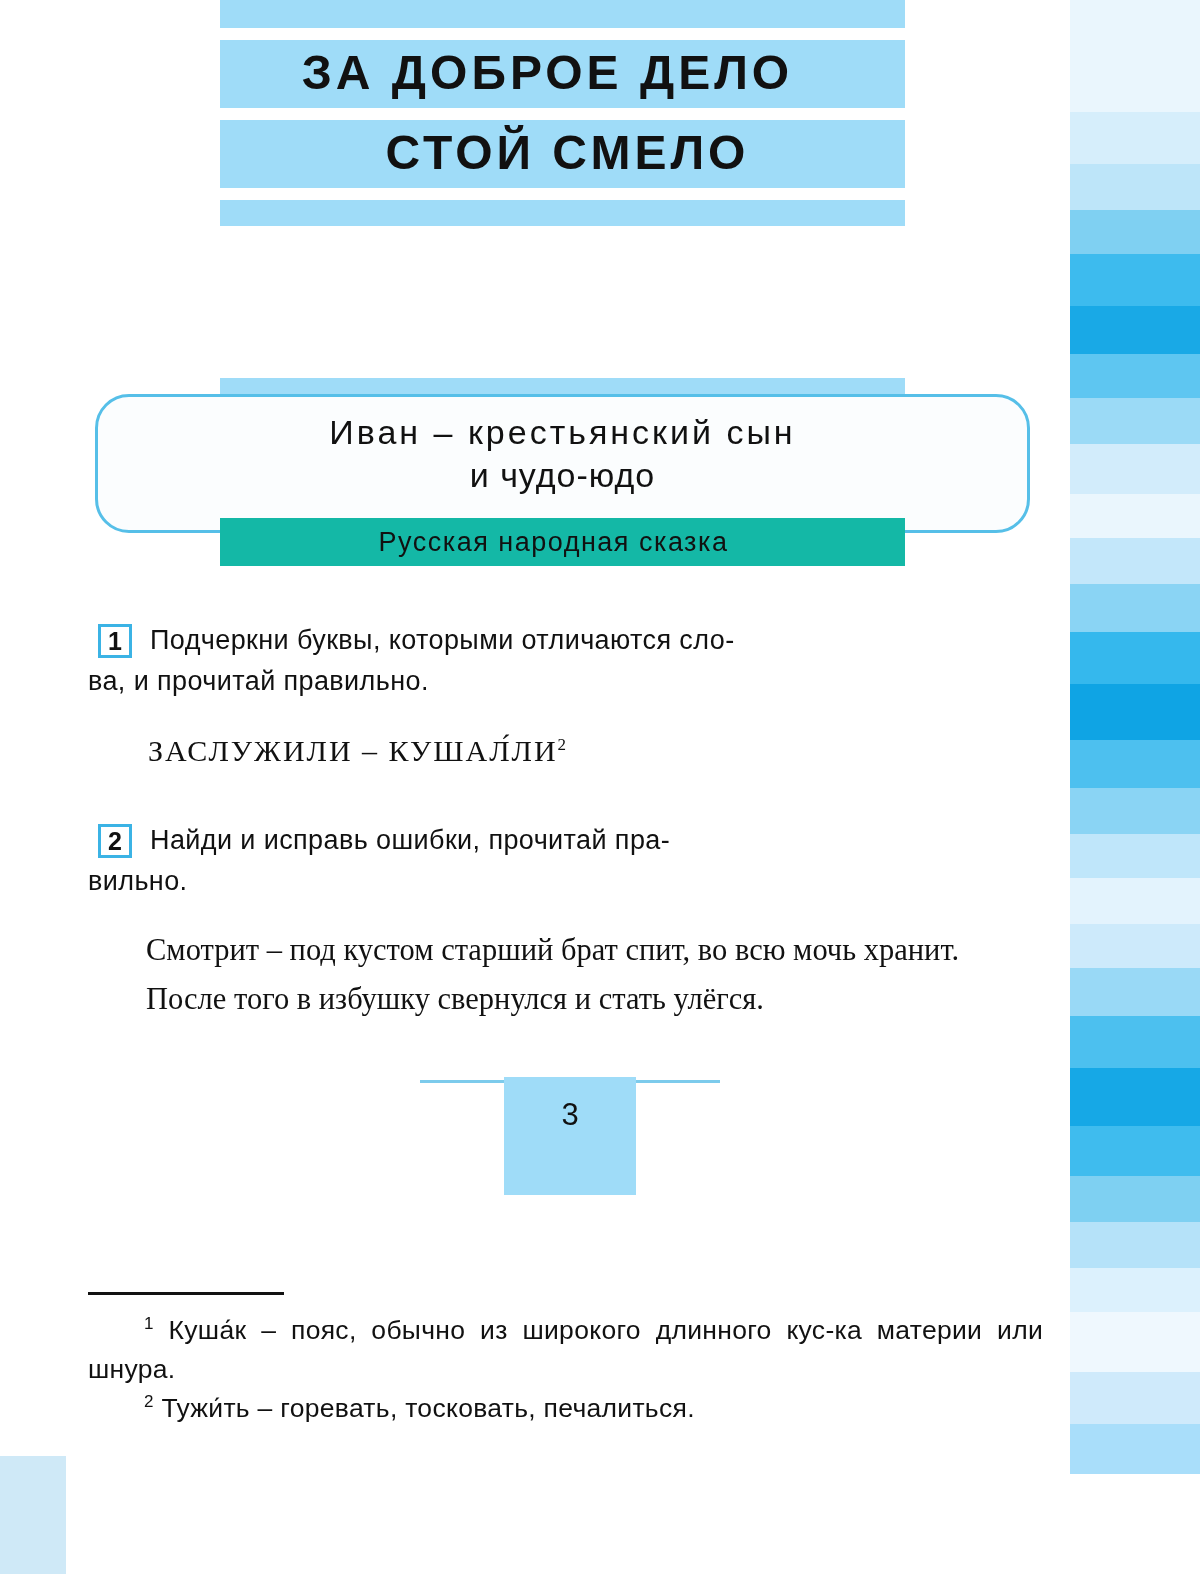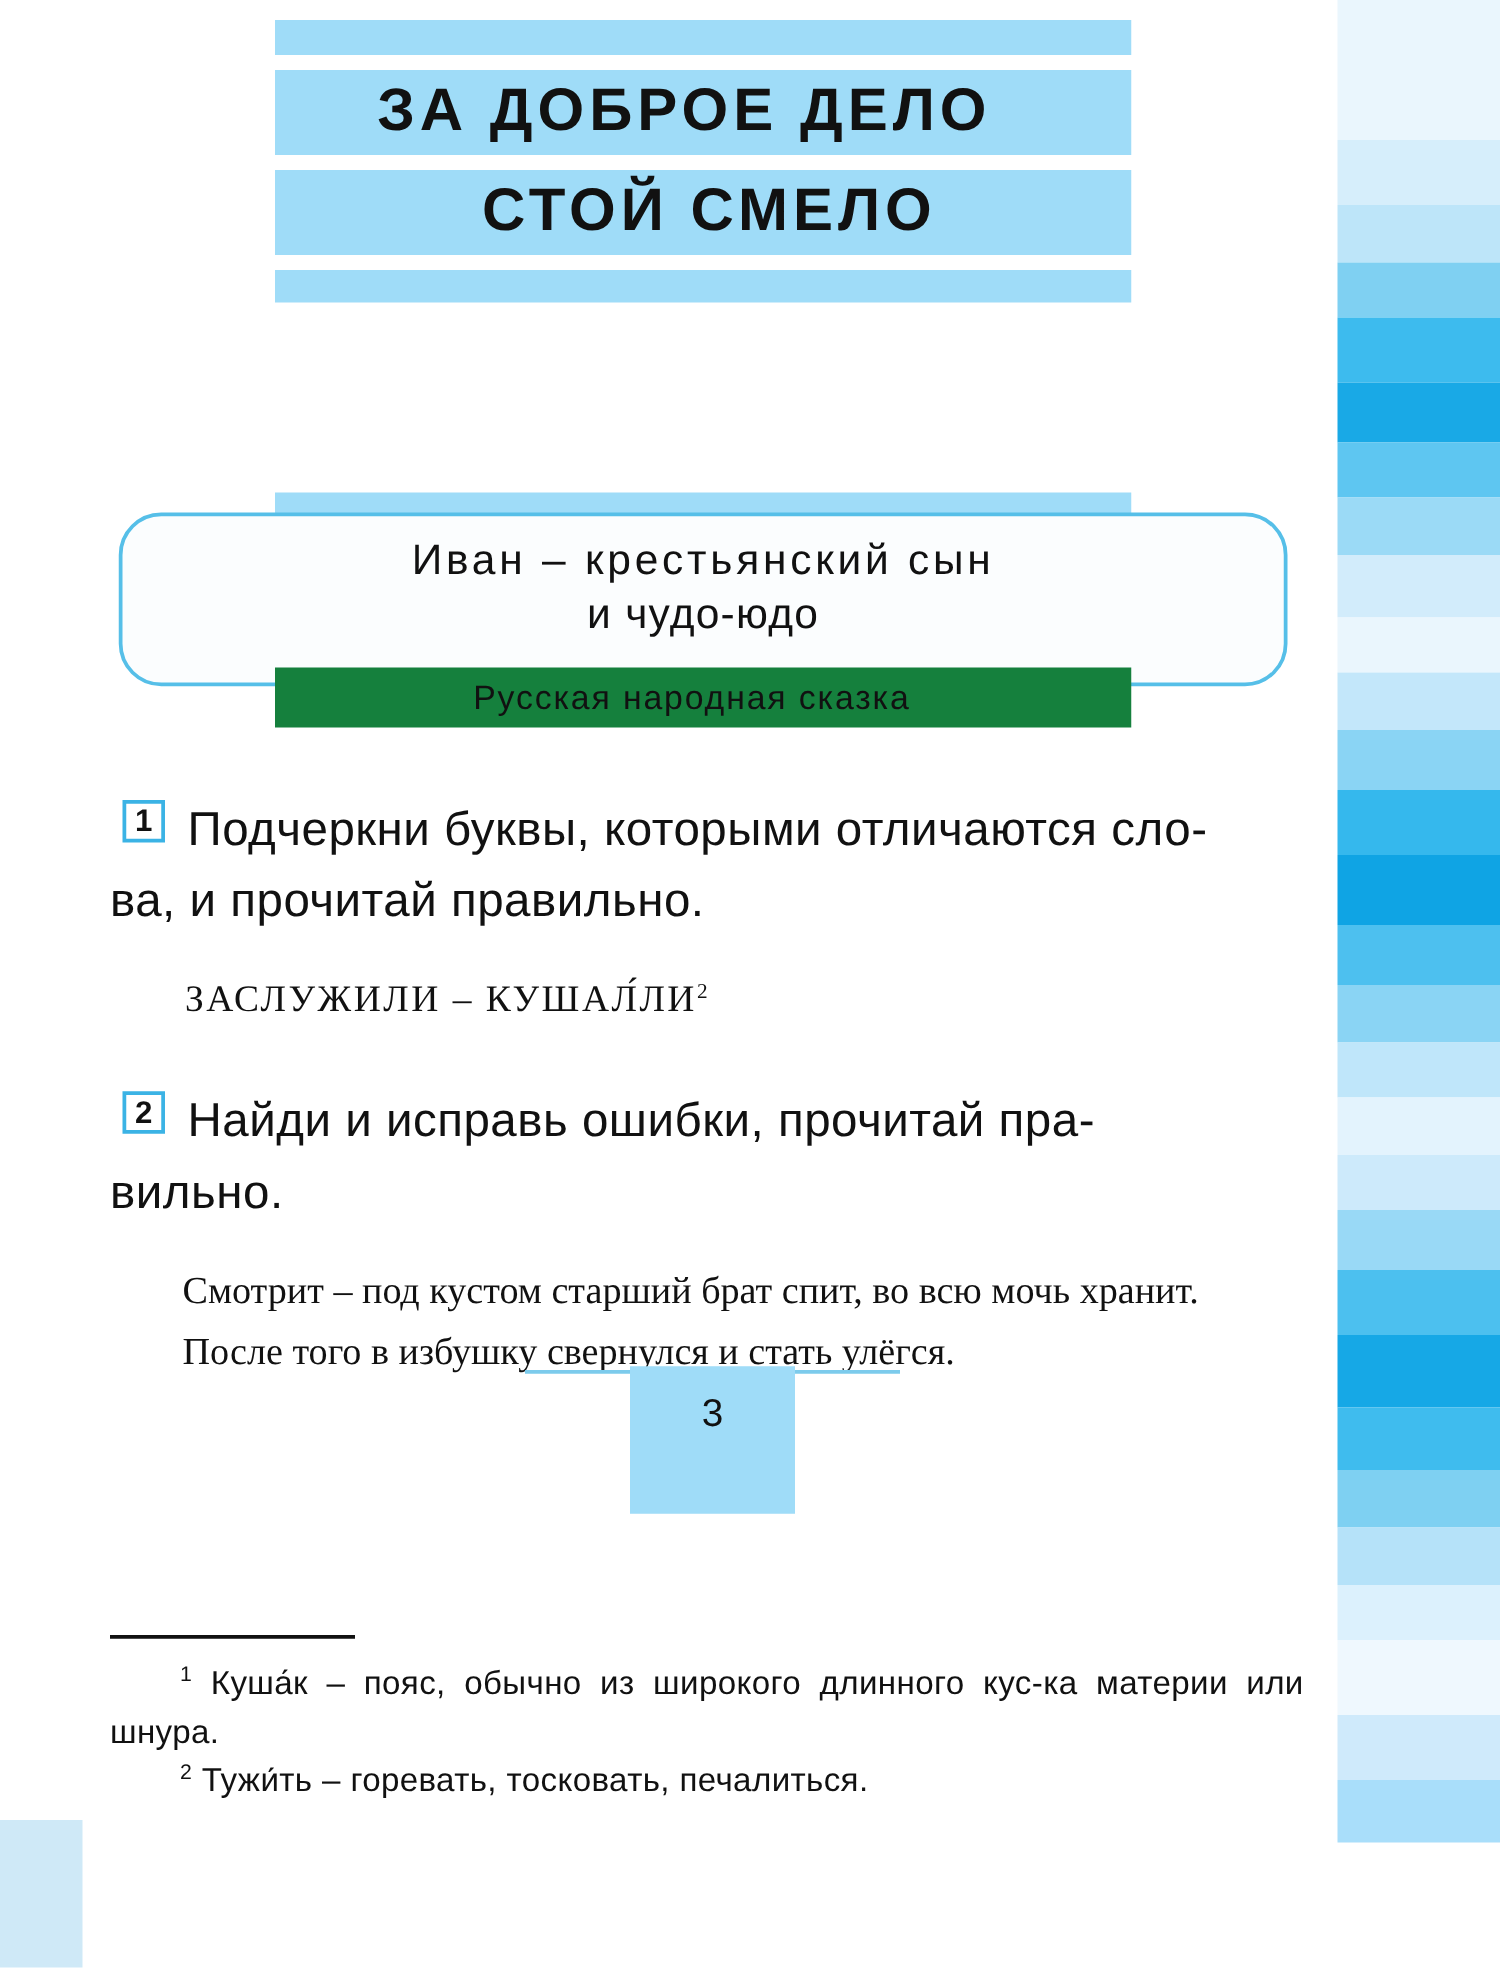--- a/index.html
+++ b/index.html
@@ -34,21 +34,21 @@
     bottom: 0;
     width: 66px;
     height: 118px;
     background: #cfe9f7;
   }
 
   
   #page {
     position: absolute;
     left: 0;
-    top: 16px;
+    top: 0;
     width: 1070px;
     height: 1195px;
   }
 
   
   #chapter-banner {
     position: absolute;
     left: 220px;
     top: 0;
     width: 685px;
@@ -107,21 +107,21 @@
     text-align: center;
     white-space: nowrap;
   }
   #tale-rounded .t-line.l1 { letter-spacing: 3px; }
   #tale-sub {
     position: absolute;
     left: 0;
     top: 140px;
     width: 685px;
     height: 48px;
-    background: #15803d;
+    background: #14b8a6;
     font-family: "Liberation Sans", sans-serif;
     font-size: 27px;
     letter-spacing: 1.5px;
     color: #111111;
     display: flex;
     align-items: center;
     justify-content: center;
     padding-right: 18px;
     box-sizing: border-box;
   }
@@ -148,21 +148,21 @@
     font-family: "Liberation Sans", sans-serif;
     font-weight: bold;
     font-size: 25px;
     color: #111111;
     display: flex;
     align-items: center;
     justify-content: center;
   }
   .task-text {
     font-family: "Liberation Sans", sans-serif;
-    font-size: 38px;
+    font-size: 27px;
     line-height: 1.5;
     color: #111111;
     text-align: justify;
     text-align-last: left;
     padding-left: 62px;
     letter-spacing: 0.4px;
   }
   .task-text.cont { padding-left: 0; }
 
   .word-pairs {

